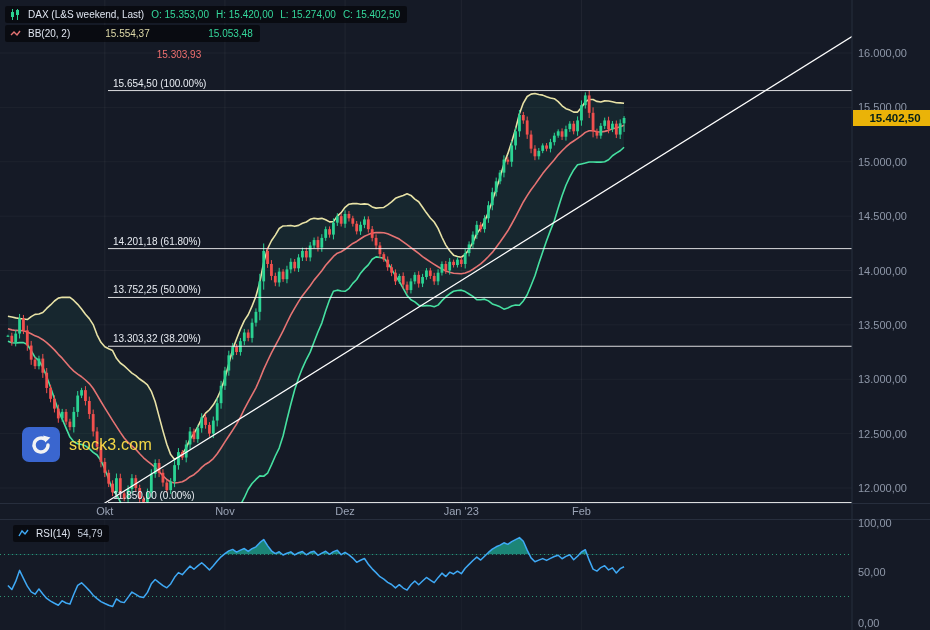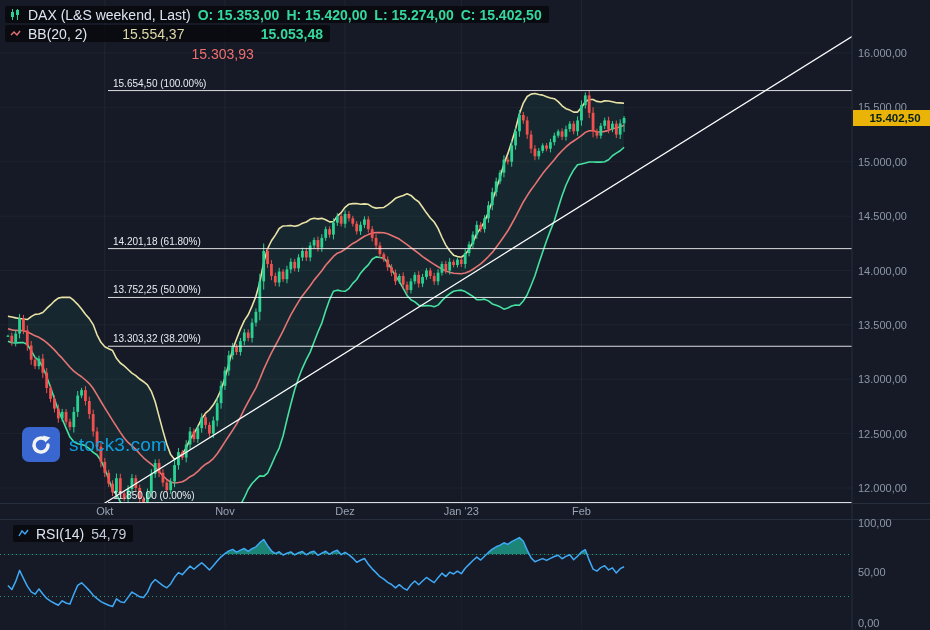--- a/index.html
+++ b/index.html
@@ -1,31 +1,31 @@
 <!DOCTYPE html>
 <html><head>
 <meta charset="utf-8">
 <style>
   html,body{margin:0;padding:0;background:#0e121b;}
   .stage{position:relative;width:930px;height:630px;background:#151a26;overflow:hidden;
          font-family:"Liberation Sans",sans-serif;}
   #chart-svg{position:absolute;left:0;top:0;}
   .legend{position:absolute;top:6px;left:5px;display:flex;flex-direction:column;gap:2px;z-index:5;}
   .lrow{display:flex;align-items:center;gap:7px;background:rgba(7,9,14,0.82);
-        padding:1px 7px 1px 5px;border-radius:2px;width:max-content;font-size:14px;
+        padding:1px 7px 1px 5px;border-radius:2px;width:max-content;font-size:10px;
         color:#dfe5f0;height:15px;white-space:nowrap;}
-  .g{color:#35d89c;font-weight:bold;} .r{color:#ef6f6f;margin-top:41px;} .yl{color:#ddd8a8;margin-left:28px;}
+  .g{color:#35d89c;} .r{color:#ef6f6f;margin-top:41px;} .yl{color:#ddd8a8;margin-left:28px;}
   .badge{position:absolute;left:853px;top:110px;width:84px;height:16px;background:#eab308;
          color:#062019;font-weight:bold;font-size:11.5px;display:flex;align-items:center;
          justify-content:center;z-index:4;}
   .watermark{position:absolute;left:22px;top:427px;display:flex;align-items:center;gap:9px;
              z-index:3;opacity:0.95;}
   .wm-box{width:38px;height:35px;background:#3c6bd9;border-radius:7px;display:flex;
           align-items:center;justify-content:center;}
-  .wm-text{font-size:19px;color:#0ea5e9;letter-spacing:0.2px;}
+  .wm-text{font-size:16px;color:#fde047;letter-spacing:0.2px;}
   .rsi-legend{position:absolute;left:13px;top:525px;z-index:5;}
 </style>
 </head>
 <body>
 
 <div class="stage">
 
   <svg id="chart-svg" width="930" height="630">
       <defs>
         <clipPath id="cm">

